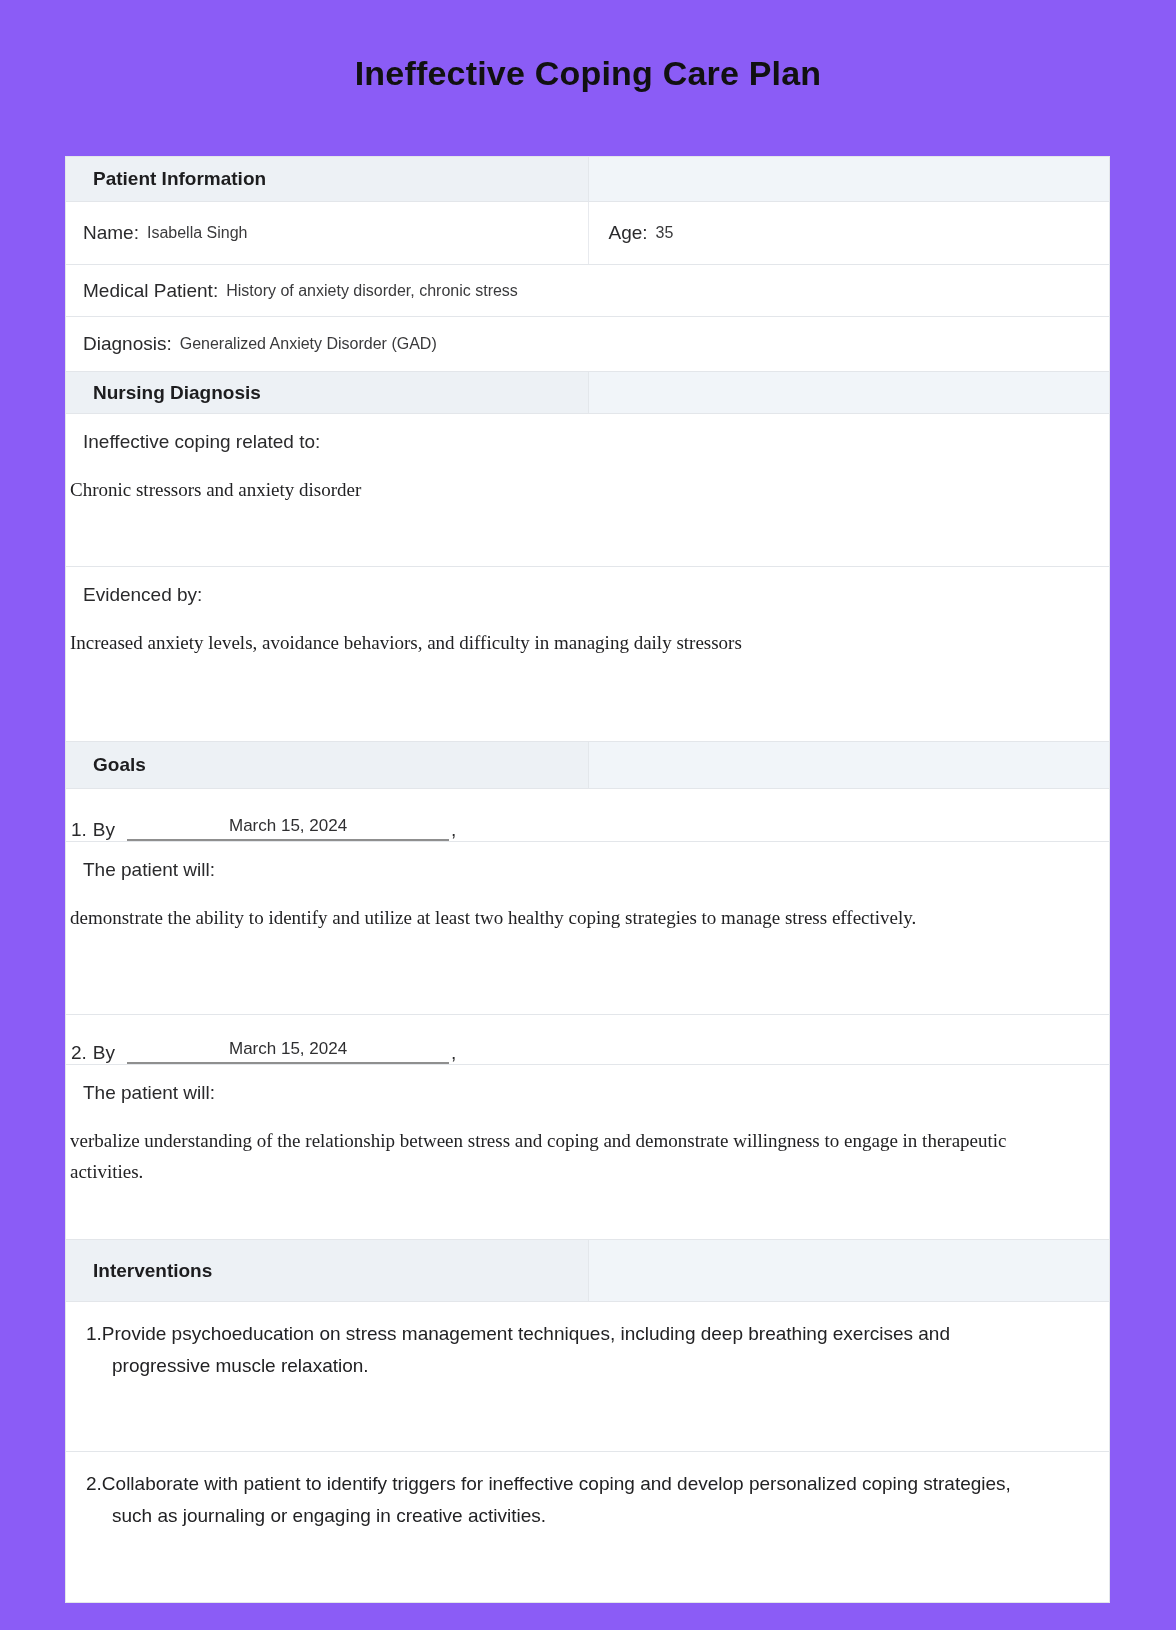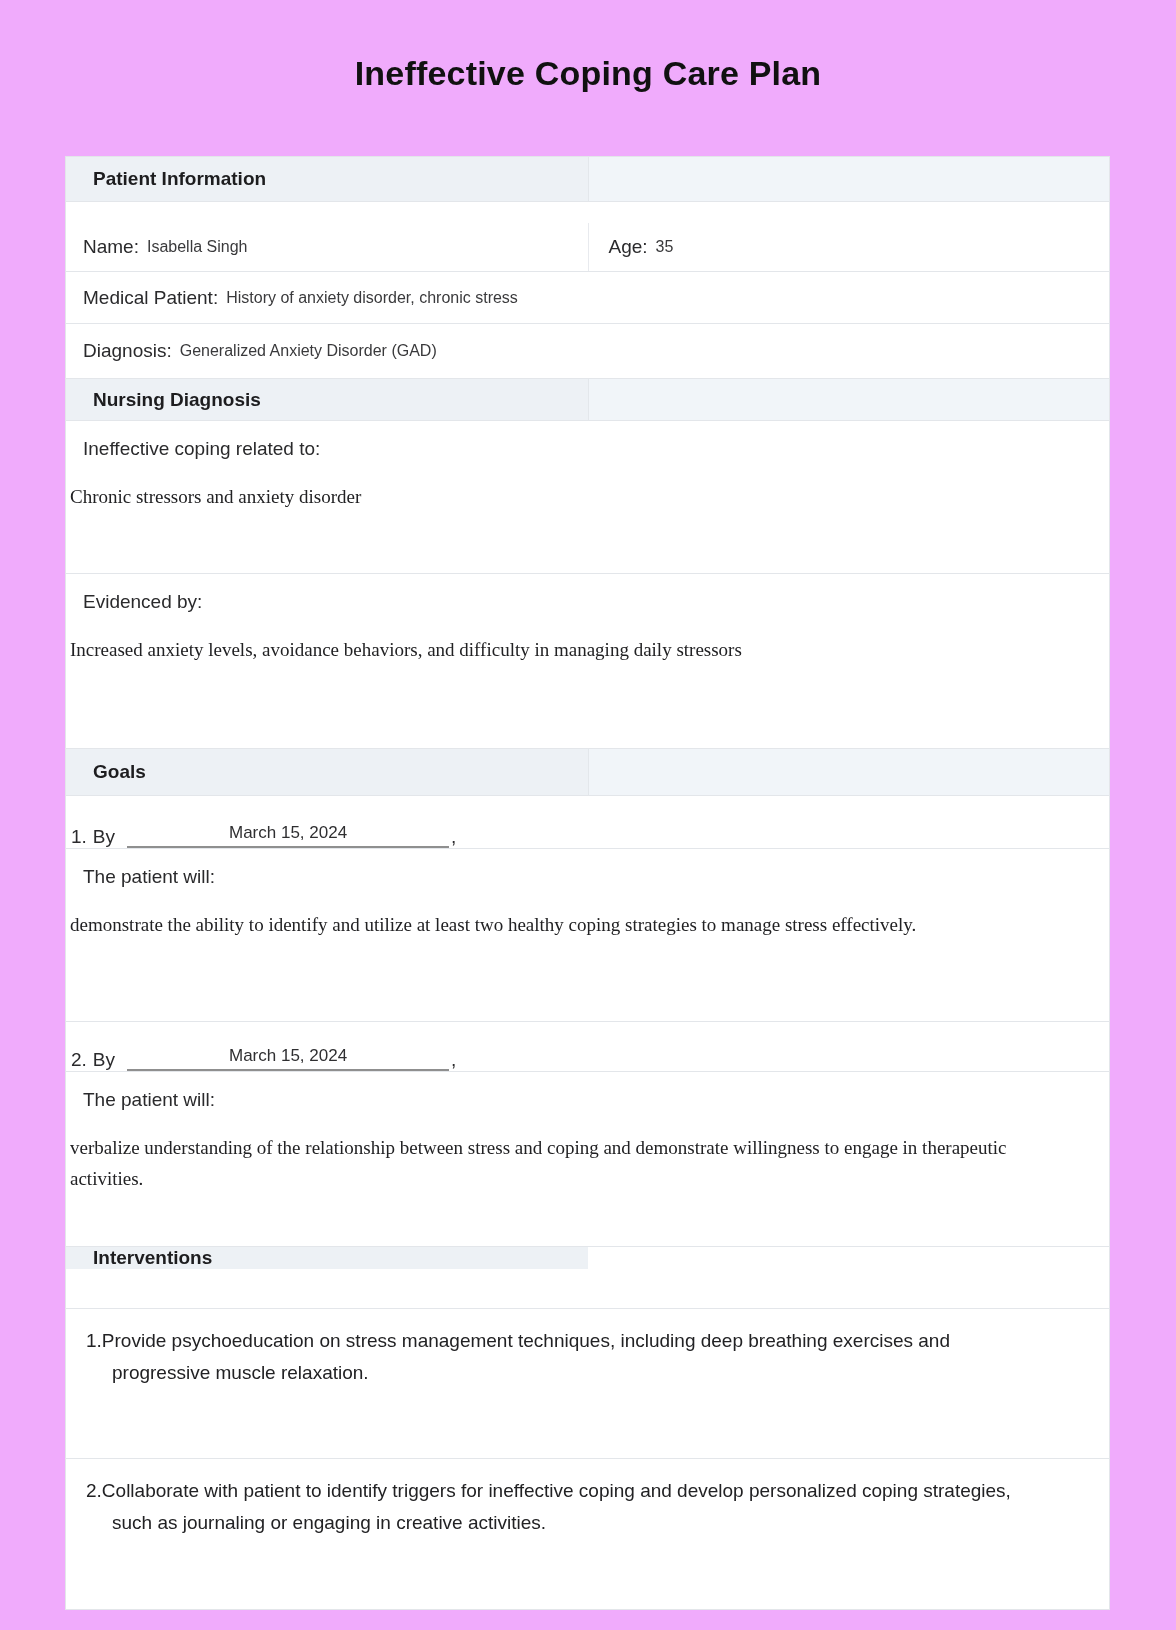--- a/index.html
+++ b/index.html
@@ -5,21 +5,21 @@
   * { box-sizing: border-box; margin: 0; padding: 0; }
   html, body { background: #ffffff; }
   body {
     font-family: "Liberation Sans", "DejaVu Sans", sans-serif;
     color: #202124;
   }
   .page {
     position: relative;
     width: 1176px;
     height: 1630px;
-    background: #f0abfc;
+    background: #8b5cf6;
     overflow: hidden;
   }
   .title {
     padding-top: 54px;
     text-align: center;
     font-size: 34px;
     font-weight: bold;
     color: #111111;
     letter-spacing: 0.2px;
   }
@@ -129,32 +129,32 @@
     font-size: 19px;
     color: #222224;
     line-height: 32px;
     padding-left: 46px;
     text-indent: -26px;
     max-width: 966px;
   }
 
   
   .h-band1   { height: 45px; }
-  .h-nameage { height: 49px; margin-top: 21px; }
+  .h-nameage { height: 63px; }
   .h-medhist { height: 52px; }
   .h-diag    { height: 55px; }
   .h-band2   { height: 42px; }
   .h-related { height: 153px; }
   .h-evid    { height: 175px; }
   .h-band3   { height: 47px; }
   .h-goal1   { height: 53px; }
   .h-pwill1  { height: 173px; }
   .h-goal2   { height: 50px; }
   .h-pwill2  { height: 175px; }
-  .h-band4   { height: 62px; flex-direction: column; }
+  .h-band4   { height: 62px; }
   .h-int     { height: 150px; }
 </style>
 </head>
 <body>
 
 <div class="page">
 
   <h1 class="title">Ineffective Coping Care Plan</h1>
 
   <div class="tbl">

